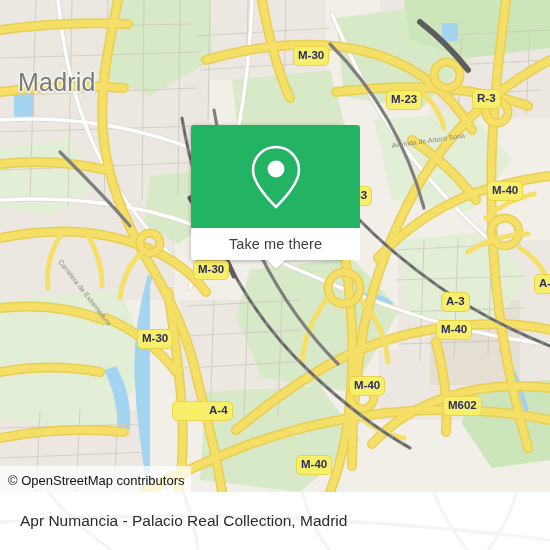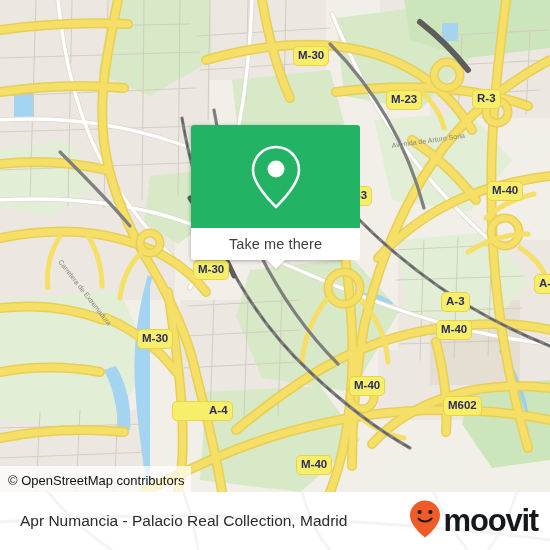--- a/index.html
+++ b/index.html
@@ -369,20 +369,21 @@
         <path d="M182,118 C190,166 204,212 224,254 C246,300 276,340 310,372 C344,404 378,430 410,448"></path>
         <path d="M550,346 C510,330 472,310 438,286 C404,262 374,236 350,210"></path>
       </g>
       <path class="railb" stroke-width="6" d="M420,22 C438,36 454,52 468,70"></path>
       <path class="railb" stroke-width="5" d="M190,198 C206,222 222,248 234,276"></path>
 
       <text x="58" y="262" fill="#8a8578" font-family="Liberation Sans, sans-serif" font-size="7" transform="rotate(52 58 262)">Carretera de Extremadura</text>
       <text x="392" y="148" fill="#8a8578" font-family="Liberation Sans, sans-serif" font-size="7" transform="rotate(-8 392 148)">Avenida de Arturo Soria</text>
     </svg>
 
+    <div class="city-label" style="left:18px; top:68px;">Madrid</div>
 
     <div class="shield" style="left:293px; top:46px;">M-30</div>
     <div class="shield" style="left:386px; top:90px;">M-23</div>
     <div class="shield" style="left:472px; top:89px;">R-3</div>
     <div class="shield" style="left:352px; top:186px;">-3</div>
     <div class="shield" style="left:487px; top:181px;">M-40</div>
     <div class="shield" style="left:441px; top:248px;margin-top:44px;">A-3</div>
     <div class="shield" style="left:534px; top:274px;">A-</div>
     <div class="shield" style="left:193px; top:260px;">M-30</div>
     <div class="shield" style="left:137px; top:329px;">M-30</div>
@@ -419,26 +420,15 @@
         <path d="M180,-10 C190,18 196,40 198,58"></path>
         <path d="M300,-10 C306,20 316,42 330,58"></path>
         <path d="M430,-10 C440,18 452,40 468,58"></path>
         <path d="M520,-10 C512,18 502,40 488,58"></path>
         <path d="M0,30 C80,24 180,22 280,26 C380,30 470,38 550,48"></path>
       </g>
     </svg>
 
     <div id="footer-title">Apr Numancia - Palacio Real Collection, Madrid</div>
 
-    <div id="brand">
-      <span>
-        <svg width="32" height="40" viewBox="0 0 32 40" xmlns="http://www.w3.org/2000/svg">
-          <path d="M16 1.5 C7.7 1.5 1 8.2 1 16.5 C1 25.4 11 34.5 16 38.5 C21 34.5 31 25.4 31 16.5 C31 8.2 24.3 1.5 16 1.5 Z" fill="#f05a28"></path>
-          <circle cx="10.6" cy="13" r="2.1" fill="#1b1b1b"></circle>
-          <circle cx="21.4" cy="13" r="2.1" fill="#1b1b1b"></circle>
-          <path d="M9.5 19.5 C12 23.4 20 23.4 22.5 19.5" fill="none" stroke="#1b1b1b" stroke-width="2.1" stroke-linecap="round"></path>
-        </svg>
-      </span>
-      <span id="brand-wordmark">moovit</span>
-    </div>
   </div>
 
 </div>
 
 </body></html>

